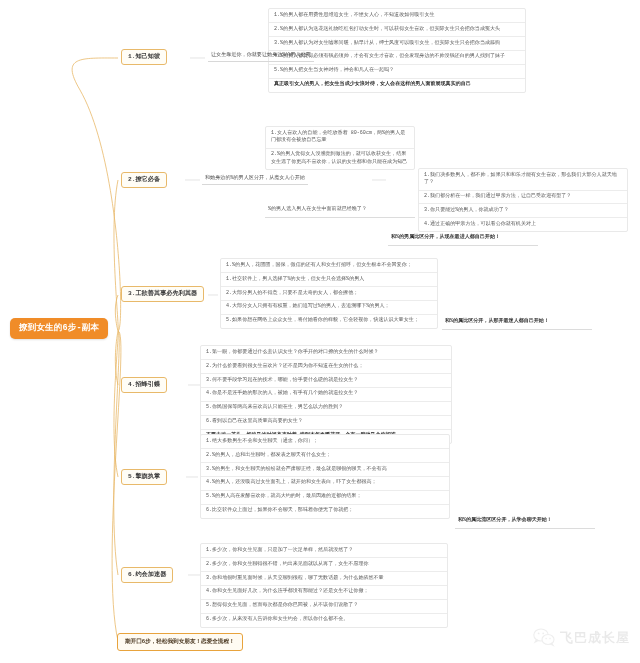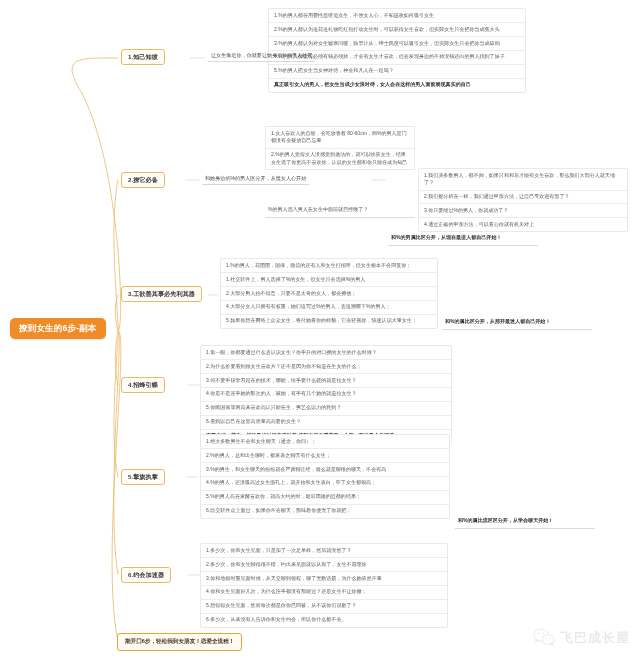--- a/index.html
+++ b/index.html
@@ -8,20 +8,21 @@
     margin: 0; padding: 0;
     background: #ffffff;
     font-family: "Liberation Sans", "DejaVu Sans", sans-serif;
   }
   #canvas {
     position: relative;
     width: 640px;
     height: 663px;
     overflow: hidden;
     background: #ffffff;
+    font-family: Liberation Mono, monospace;
   }
   #links {
     position: absolute;
     left: 0; top: 0;
     width: 640px; height: 663px;
     pointer-events: none;
   }
   .node {
     position: absolute;
     z-index: 3;

